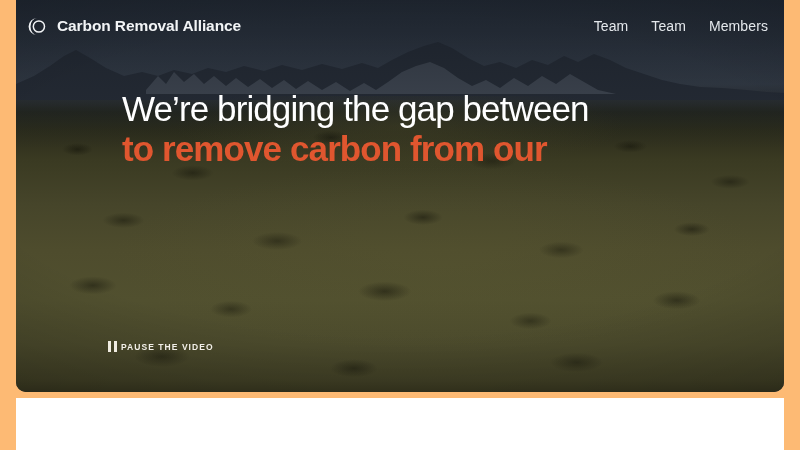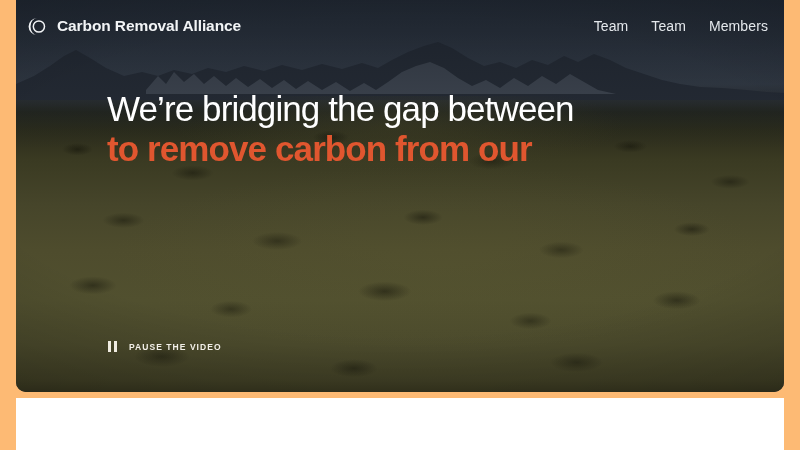--- a/index.html
+++ b/index.html
@@ -132,36 +132,36 @@
     font-weight:400;
     letter-spacing:.1px;
     white-space:nowrap;
     cursor:pointer;
     text-decoration:none;
   }
 
   
   .headline {
     position:absolute;
-    left:91px; top:89px;
+    left:106px; top:89px;
     width:640px;
     z-index:5;
     font-size:35px;
     line-height:40px;
     font-weight:400;
     letter-spacing:-.9px;
   }
   .hl-white { color:#ffffff; display:block; }
   .hl-accent { color:#E0562F; display:block;font-weight:bold; }
 
   
   .video-ctl {
     position:absolute;
     left:92px; top:341px;
-    display:flex; align-items:center; gap:12px;
+    display:flex; align-items:center; gap:4px;
     z-index:5;
     cursor:pointer;
     background:none; border:none;
   }
   .pause-icon {
     display:flex; gap:2.5px;
     width:9px; height:11px;
     align-items:stretch;
   }
   .pause-icon span {

